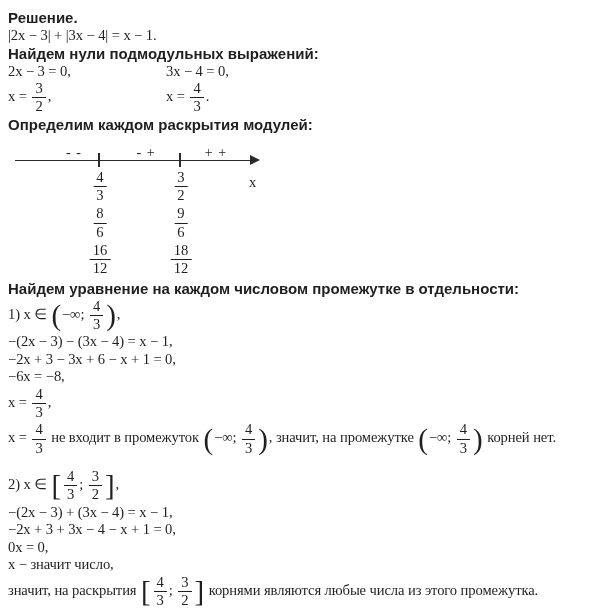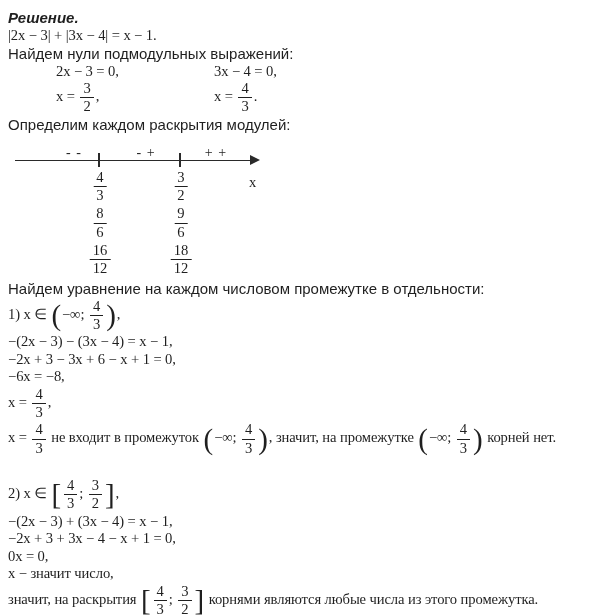--- a/index.html
+++ b/index.html
@@ -2,28 +2,28 @@
 <html><head>
 <meta charset="utf-8">
 <style>
   html,body{margin:0;padding:0;}
   body{
     width:600px;height:615px;box-sizing:border-box;
     background:#ffffff;color:#1f1f1f;
     padding:9px 8px 0 8px;overflow:hidden;
     font-family:"Liberation Sans",sans-serif;font-size:15px;
   }
-  .t-line{line-height:18px;white-space:pre;}
-  .title{font-weight:bold;font-style:italic;}
+  .t-line{line-height:18px;white-space:pre;font-weight:bold;}
+  .title{font-weight:bold;}
   .math{
     font-family:Liberation Serif, serif;
     font-size:14.6px;line-height:17.5px;letter-spacing:-0.1px;white-space:pre;
   }
   .cols{display:flex;}
-  .cols .col{width:158px;margin-left:48px;}
+  .cols .col{width:158px;}
   
   .frac{display:inline-flex;flex-direction:column;vertical-align:middle;
         text-align:center;margin:1px 2px;line-height:1.05;}
   .frac .num{display:block;padding:0 3px 1px;border-bottom:1px solid #1f1f1f;}
   .frac .den{display:block;padding:1px 3px 0;}
   
   .big{font-size:29px;line-height:29px;vertical-align:middle;display:inline-block;margin:0 1px;font-weight:normal;}
   
   .diagram{position:relative;height:128px;margin:9px 0 9px;
            font-family:"Liberation Serif",serif;font-size:14.6px;}
@@ -31,21 +31,21 @@
   .axis .arrow{position:absolute;right:-2px;top:-4.5px;width:0;height:0;
     border-left:10px solid #2a2a2a;border-top:5px solid transparent;border-bottom:5px solid transparent;}
   .tick{position:absolute;top:10px;width:1.5px;height:14px;background:#2a2a2a;}
   .tick.t1{left:90px;}.tick.t2{left:171px;}
   .sign{position:absolute;top:2px;transform:translateX(-50%);white-space:pre;font-size:14px;letter-spacing:1px;}
   .sign.s1{left:66px;}.sign.s2{left:138px;}.sign.s3{left:208px;}
   .stack{position:absolute;top:26px;transform:translateX(-50%);
          display:flex;flex-direction:column;align-items:center;row-gap:1px;}
   .stack.st1{left:92px;}.stack.st2{left:173px;}
   .axis-label{position:absolute;left:241px;top:31px;}
-  .case-start{margin-top:20px;}
+  .case-start{margin-top:11px;}
 </style>
 </head>
 <body>
 
 <div class="t-line title">Решение.</div>
 <div class="math"><span>|2x − 3| + |3x − 4| = x − 1.</span></div>
 <div class="t-line">Найдем нули подмодульных выражений:</div>
 
 <div class="math cols">
   <span class="col"><span>2x − 3 = 0,</span></span>

